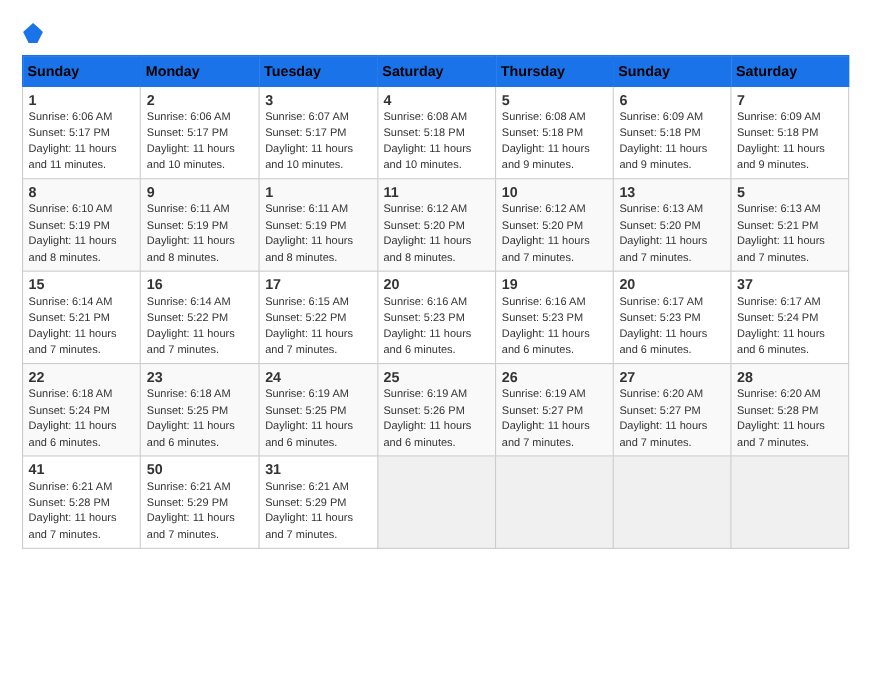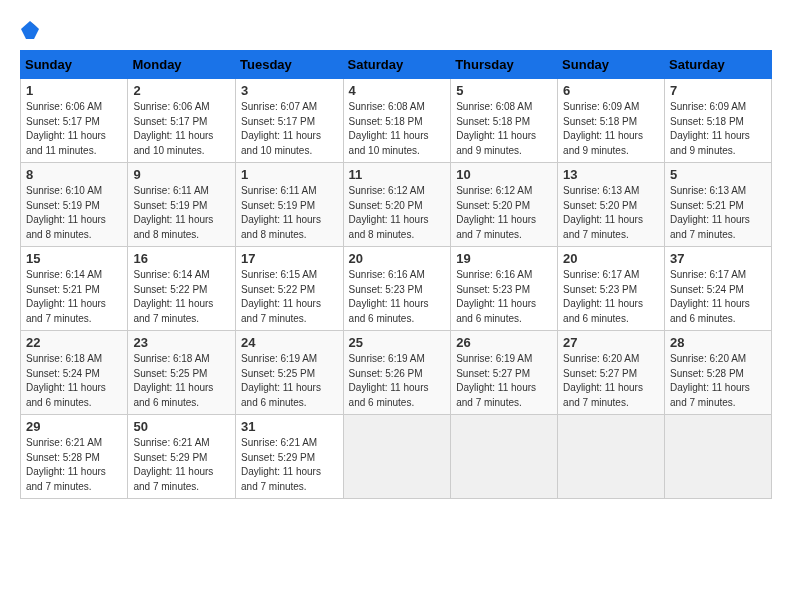--- a/index.html
+++ b/index.html
@@ -353,21 +353,21 @@
         <span class="day-num">28</span>
         <div class="day-info">
           Sunrise: 6:20 AM<br>
           Sunset: 5:28 PM<br>
           Daylight: 11 hours and 7 minutes.
         </div>
       </td>
       </tr>
       <tr>
         <td>
-        <span class="day-num">29</span>
+        <span class="day-num">41</span>
         <div class="day-info">
           Sunrise: 6:21 AM<br>
           Sunset: 5:28 PM<br>
           Daylight: 11 hours and 7 minutes.
         </div>
       </td>
         <td>
         <span class="day-num">50</span>
         <div class="day-info">
           Sunrise: 6:21 AM<br>

